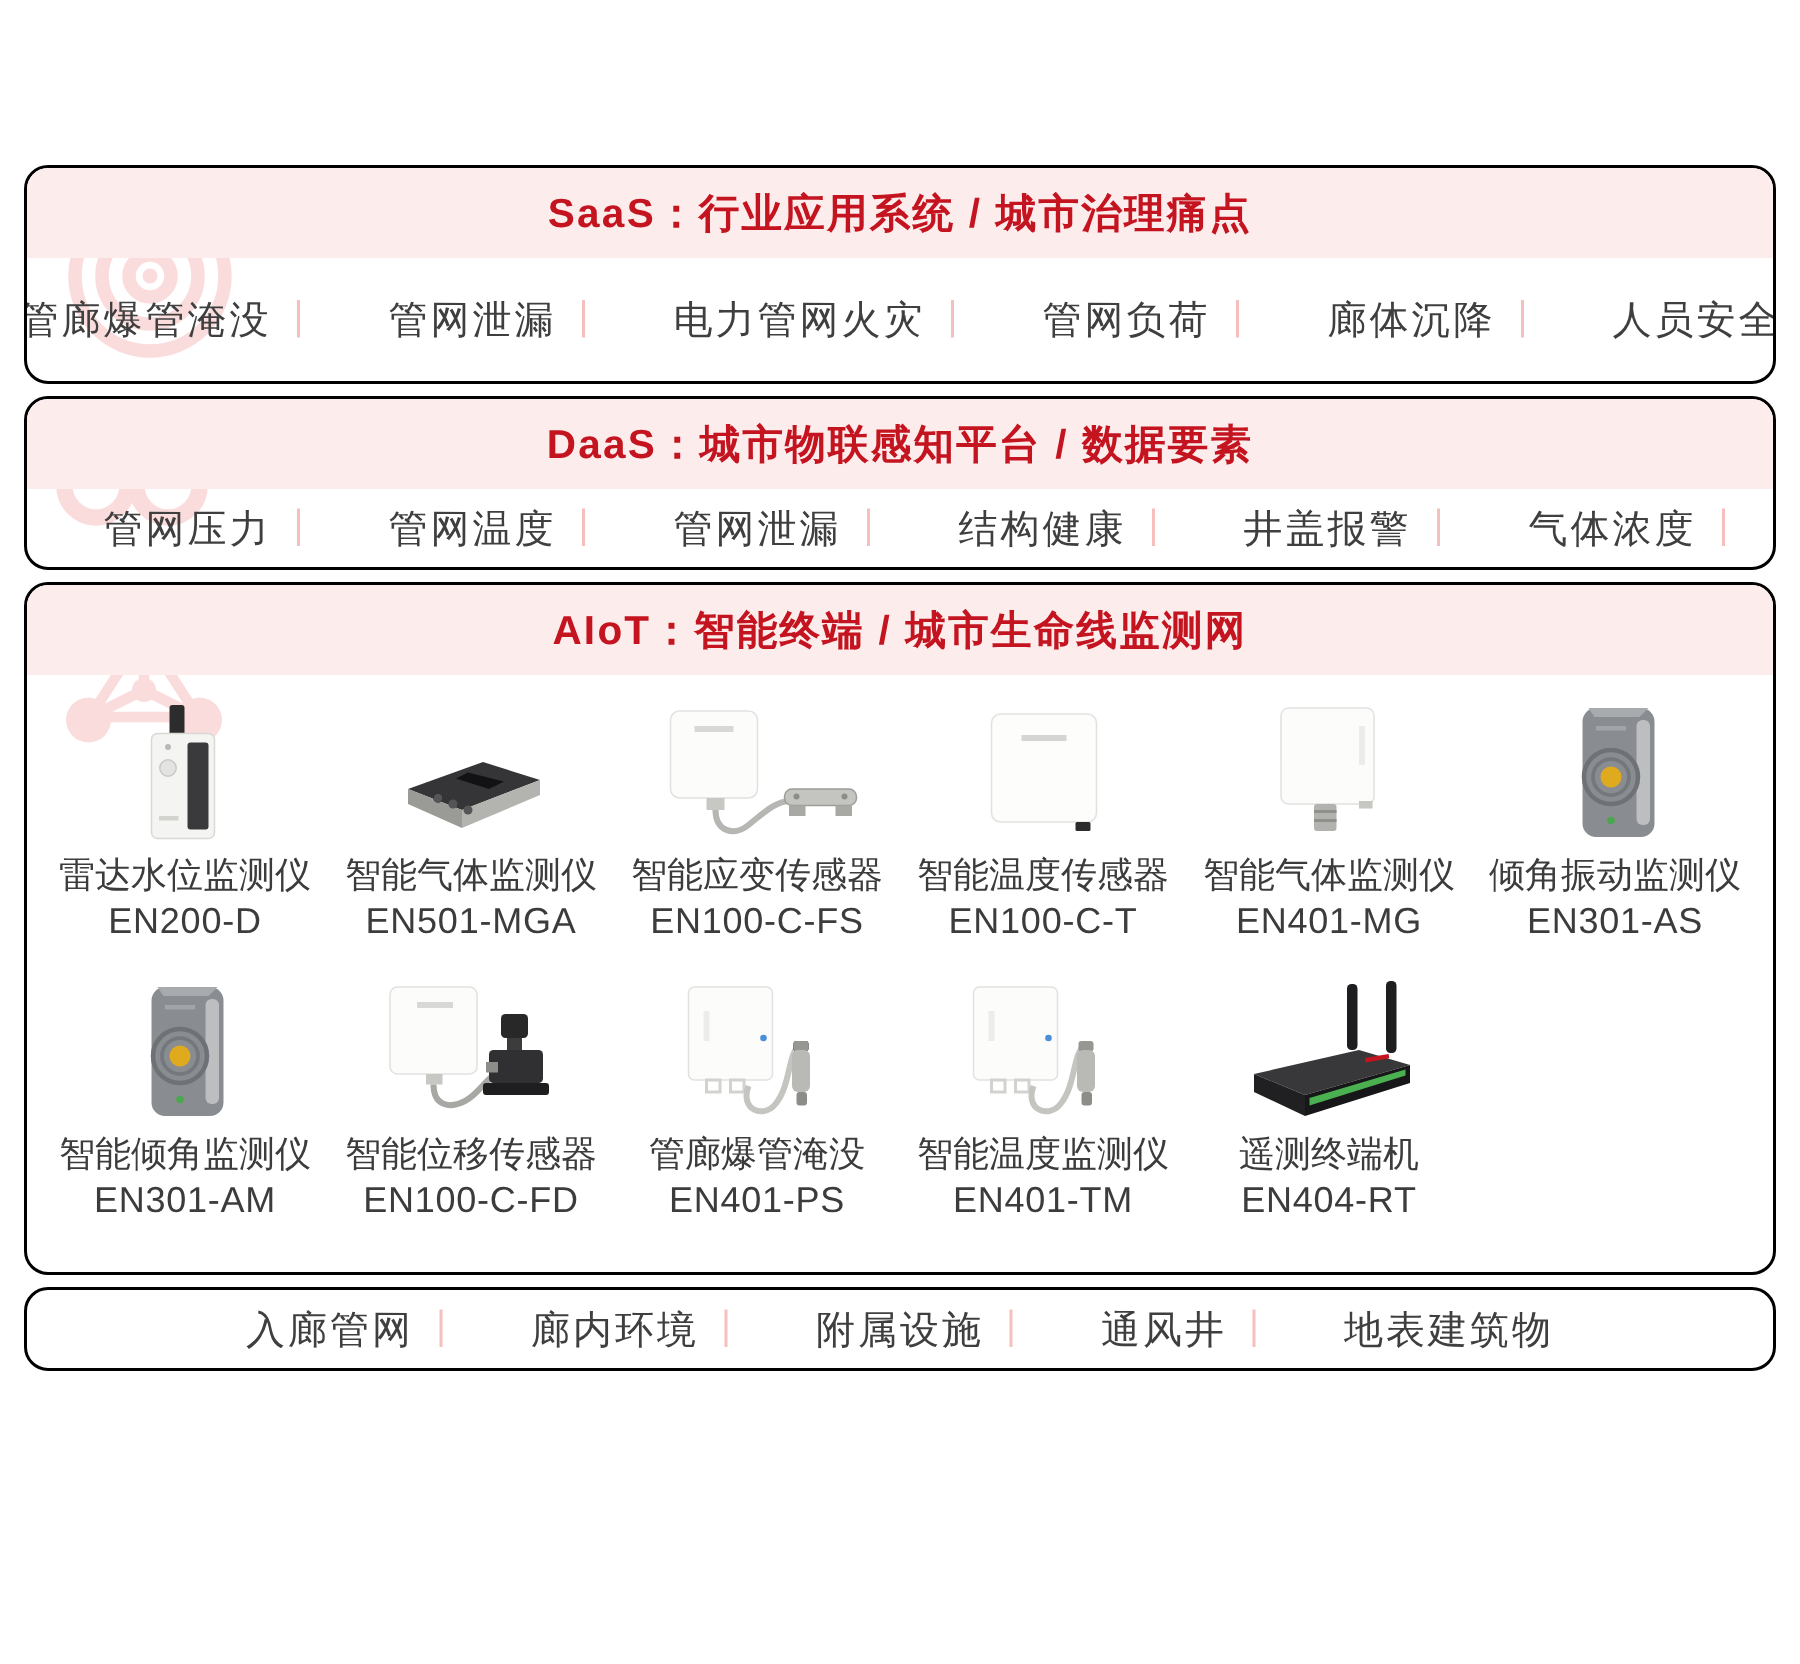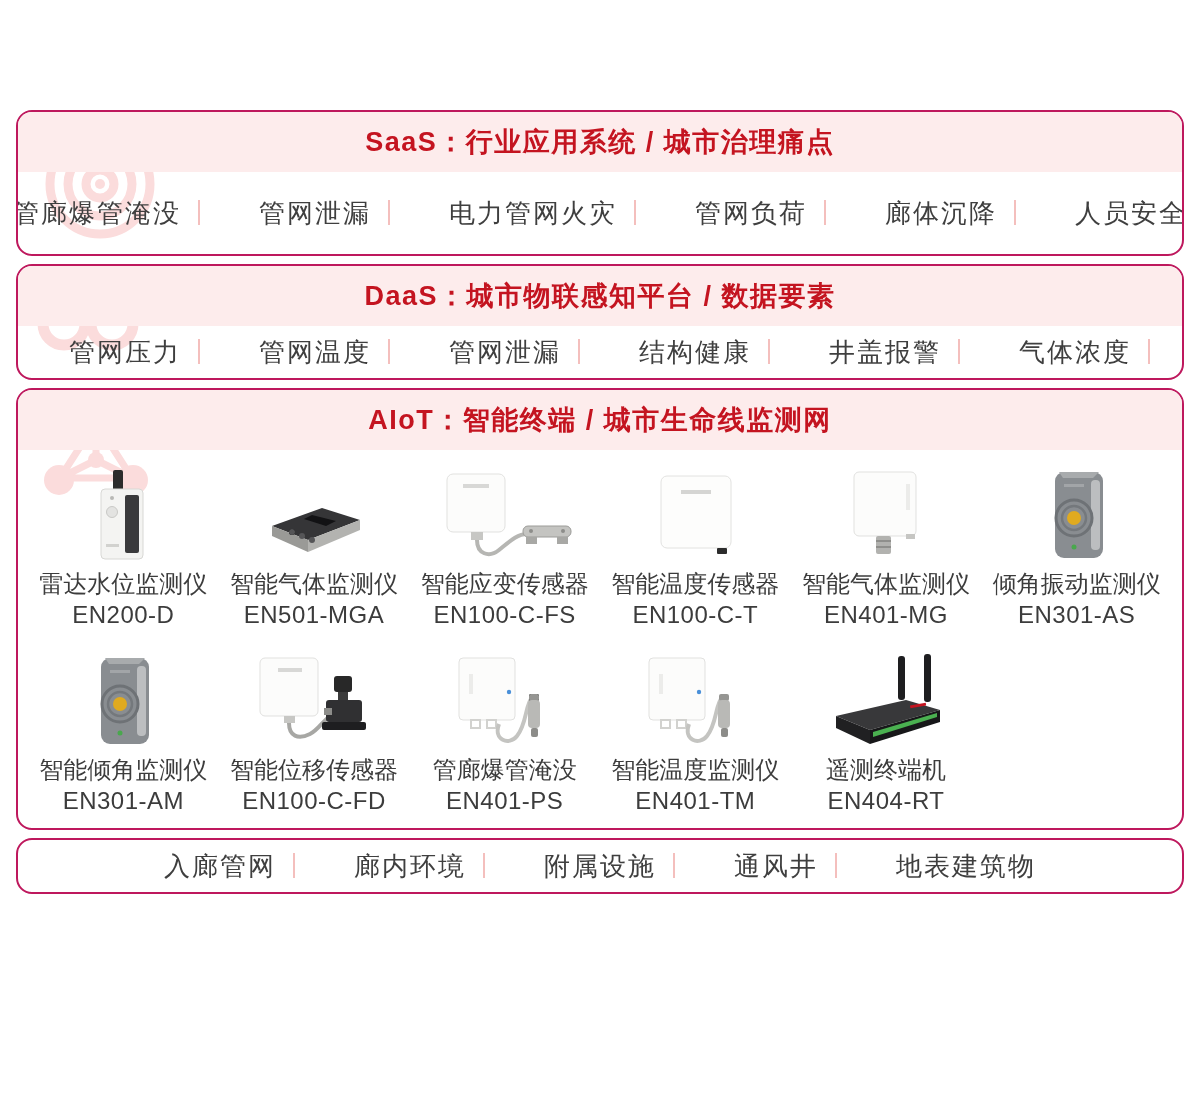--- a/index.html
+++ b/index.html
@@ -9,21 +9,21 @@
     -webkit-font-smoothing:antialiased;
   }
   .page {
     box-sizing:border-box;
     width:1200px; height:1109px;
     padding:110px 16px 0 16px;
     display:flex; flex-direction:column; gap:8px;
   }
   .card {
     position:relative;
-    border:2px solid #be185d;
+    border:2px solid #000000;
     border-radius:16px;
     background:#ffffff;
     overflow:hidden;
   }
   .card-header {
     position:relative;
     background:#fdecec;
     height:60px;
     display:flex; align-items:center; justify-content:center;
     z-index:1;
@@ -57,21 +57,21 @@
   
   .watermark { position:absolute; z-index:0; pointer-events:none; }
   .wm-saas  { left:26px; top:10px; }
   .wm-daas  { left:16px; top:26px; }
   .wm-aiot  { left:26px; top:14px; }
   
   .product-grid {
     position:relative; z-index:1;
     display:grid;
     grid-template-columns:repeat(6, 1fr);
-    padding:16px 10px 12px 10px;
+    padding:16px 10px 32px 10px;
     row-gap:22px;
   }
   .product {
     display:flex; flex-direction:column; align-items:center;
     text-align:center;
   }
   .product-image {
     height:98px; width:160px;
     display:flex; align-items:flex-end; justify-content:center;
     margin-bottom:4px;

